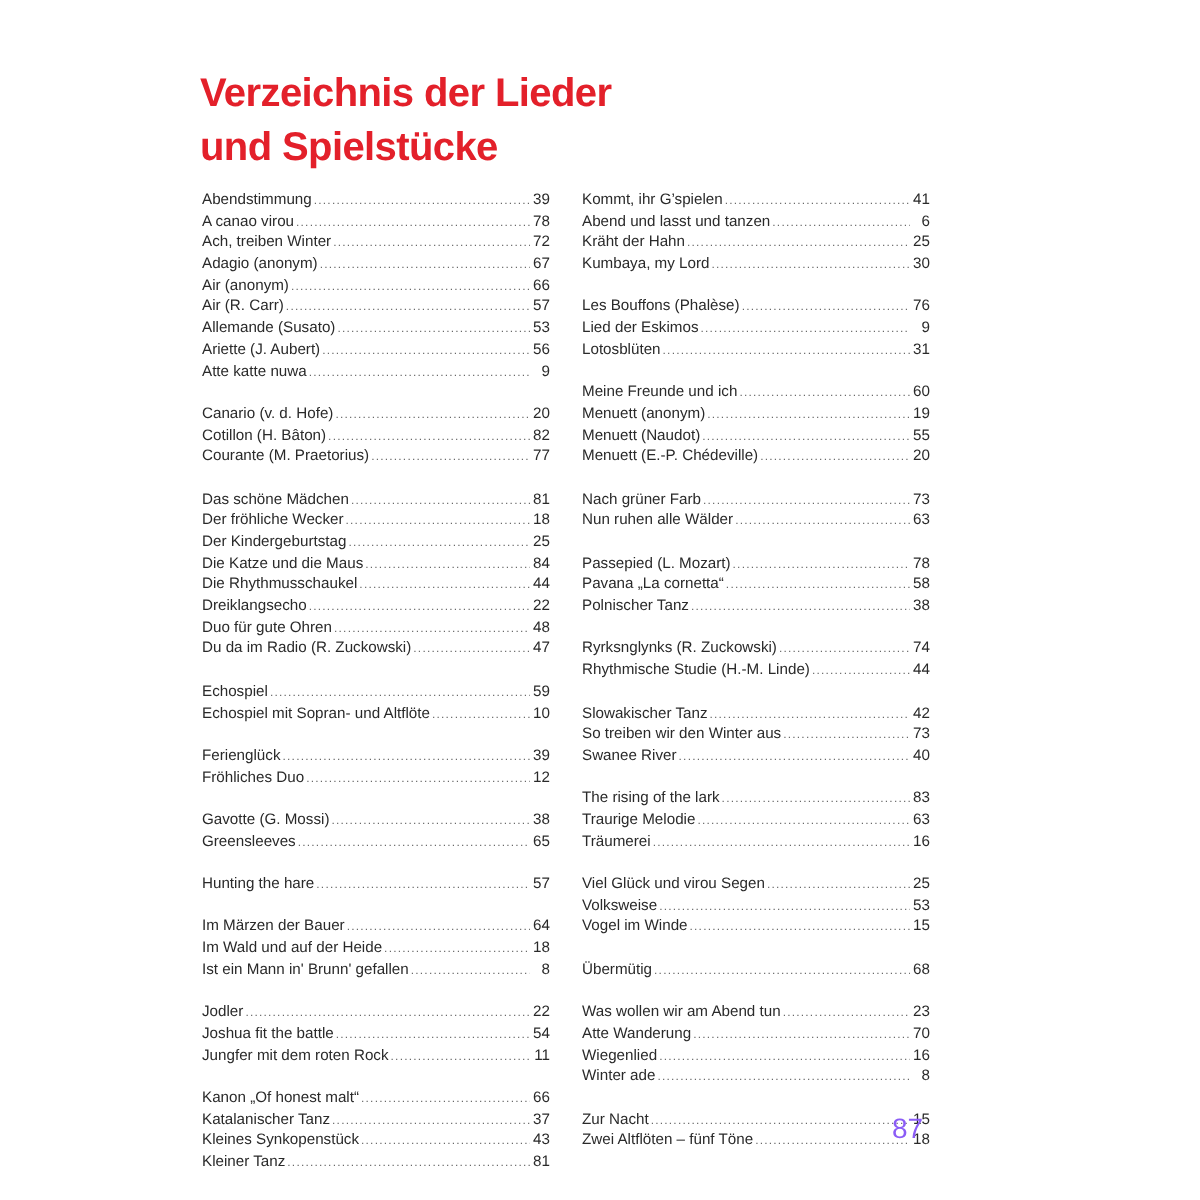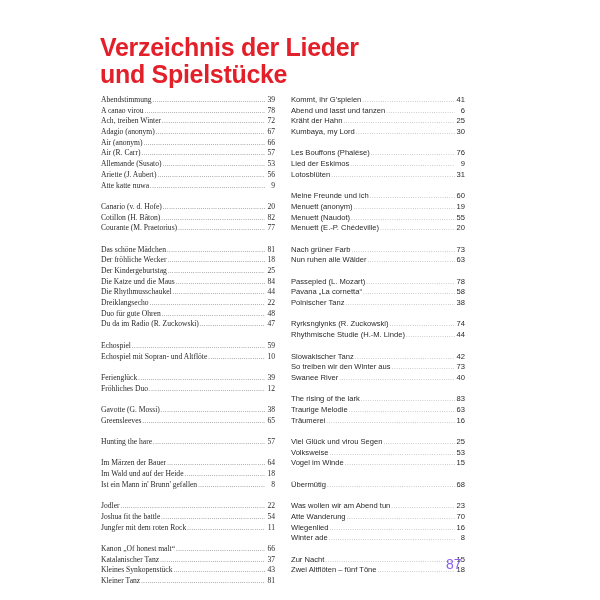--- a/index.html
+++ b/index.html
@@ -1,22 +1,22 @@
 <!DOCTYPE html>
 <html><head>
 <meta charset="utf-8">
 <style>
   html, body { margin:0; padding:0; background:#ffffff; }
   body { width:600px; height:600px; position:relative; overflow:hidden;
          font-family:"Liberation Sans", sans-serif; color:#2a2a2a; }
   .title { position:absolute; left:100px; top:34px; color:#e3202a;
            font-family:"Liberation Sans", sans-serif; font-weight:bold;
-           font-size:25px; line-height:27px; letter-spacing:-0.3px; }
+           font-size:20px; line-height:27px; letter-spacing:-0.3px; }
   .col { position:absolute; top:95px; width:174px; }
-  .col.left { left:101px;font-family:Liberation Serif, serif; }
+  .col.left { left:101px; }
   .col.right { left:291px; }
   .group { margin-bottom:10.7px; }
   .row { display:flex; align-items:baseline; height:10.7px; line-height:10.7px;
          font-size:7.6px; white-space:nowrap; }
   .row .t { flex:0 0 auto; }
   .row .dots { flex:1 1 auto; overflow:hidden; margin:0 1px; color:#666;
                letter-spacing:0.6px; font-size:6px; }
   .row .dots::after { content:"................................................................................................................................................"; }
   .row .p { flex:0 0 auto; text-align:right; min-width:9px; }
   .pageno { position:absolute; left:446px; top:556px; font-size:14px; color:#8b5cf6; }

